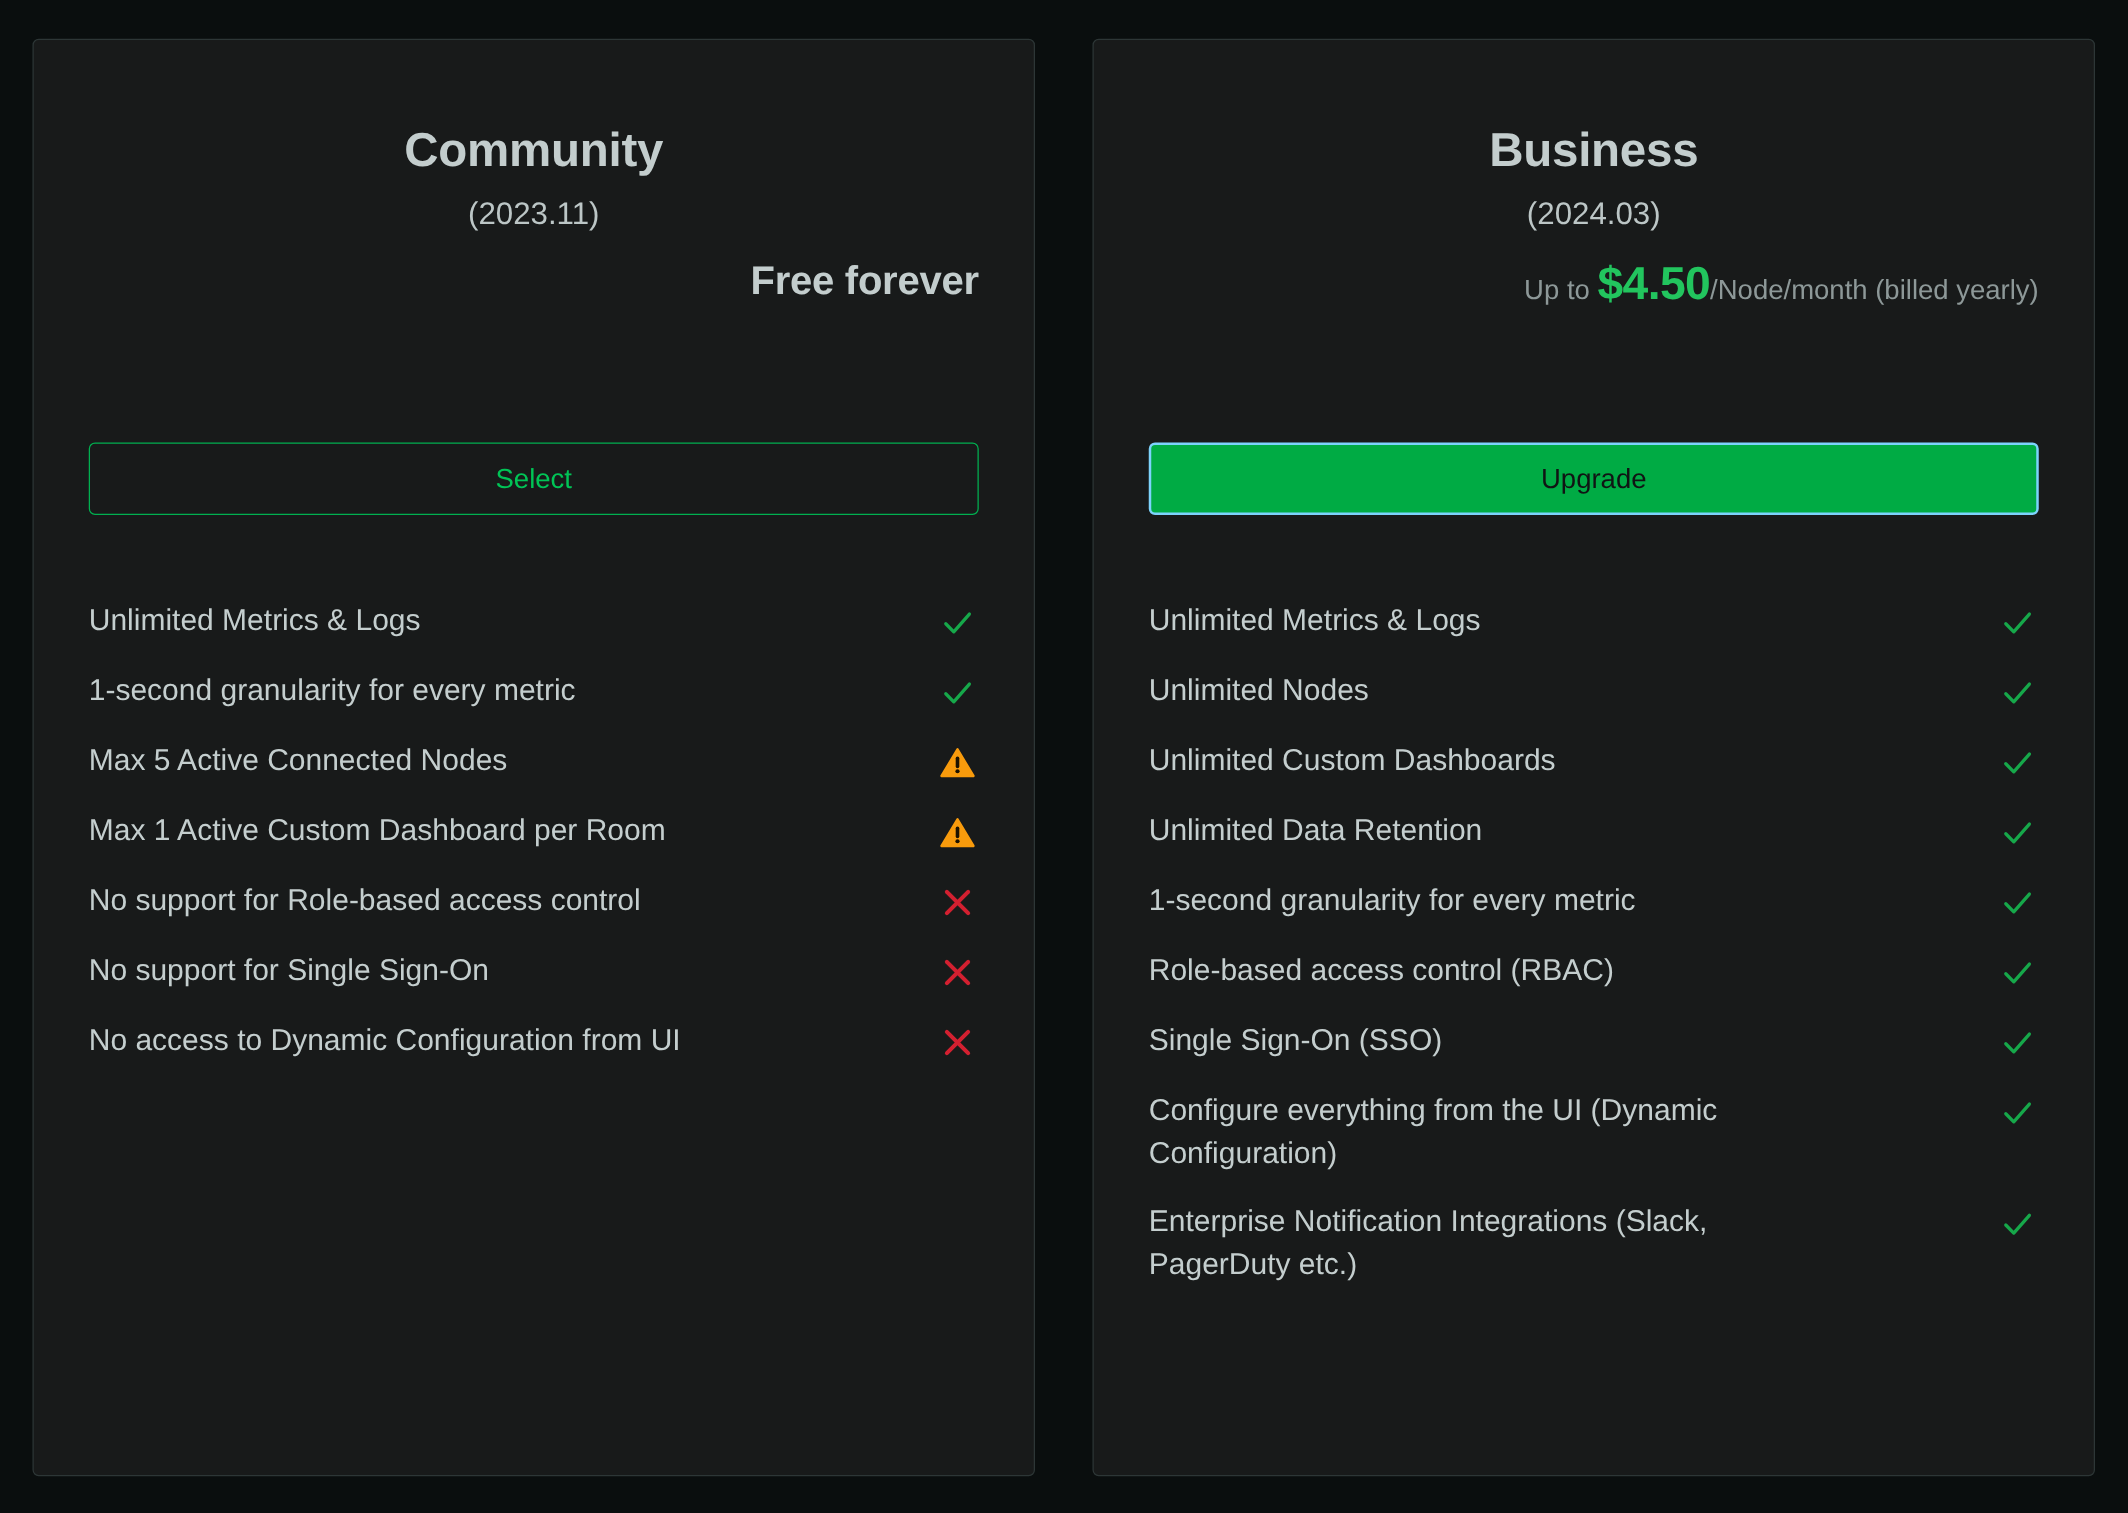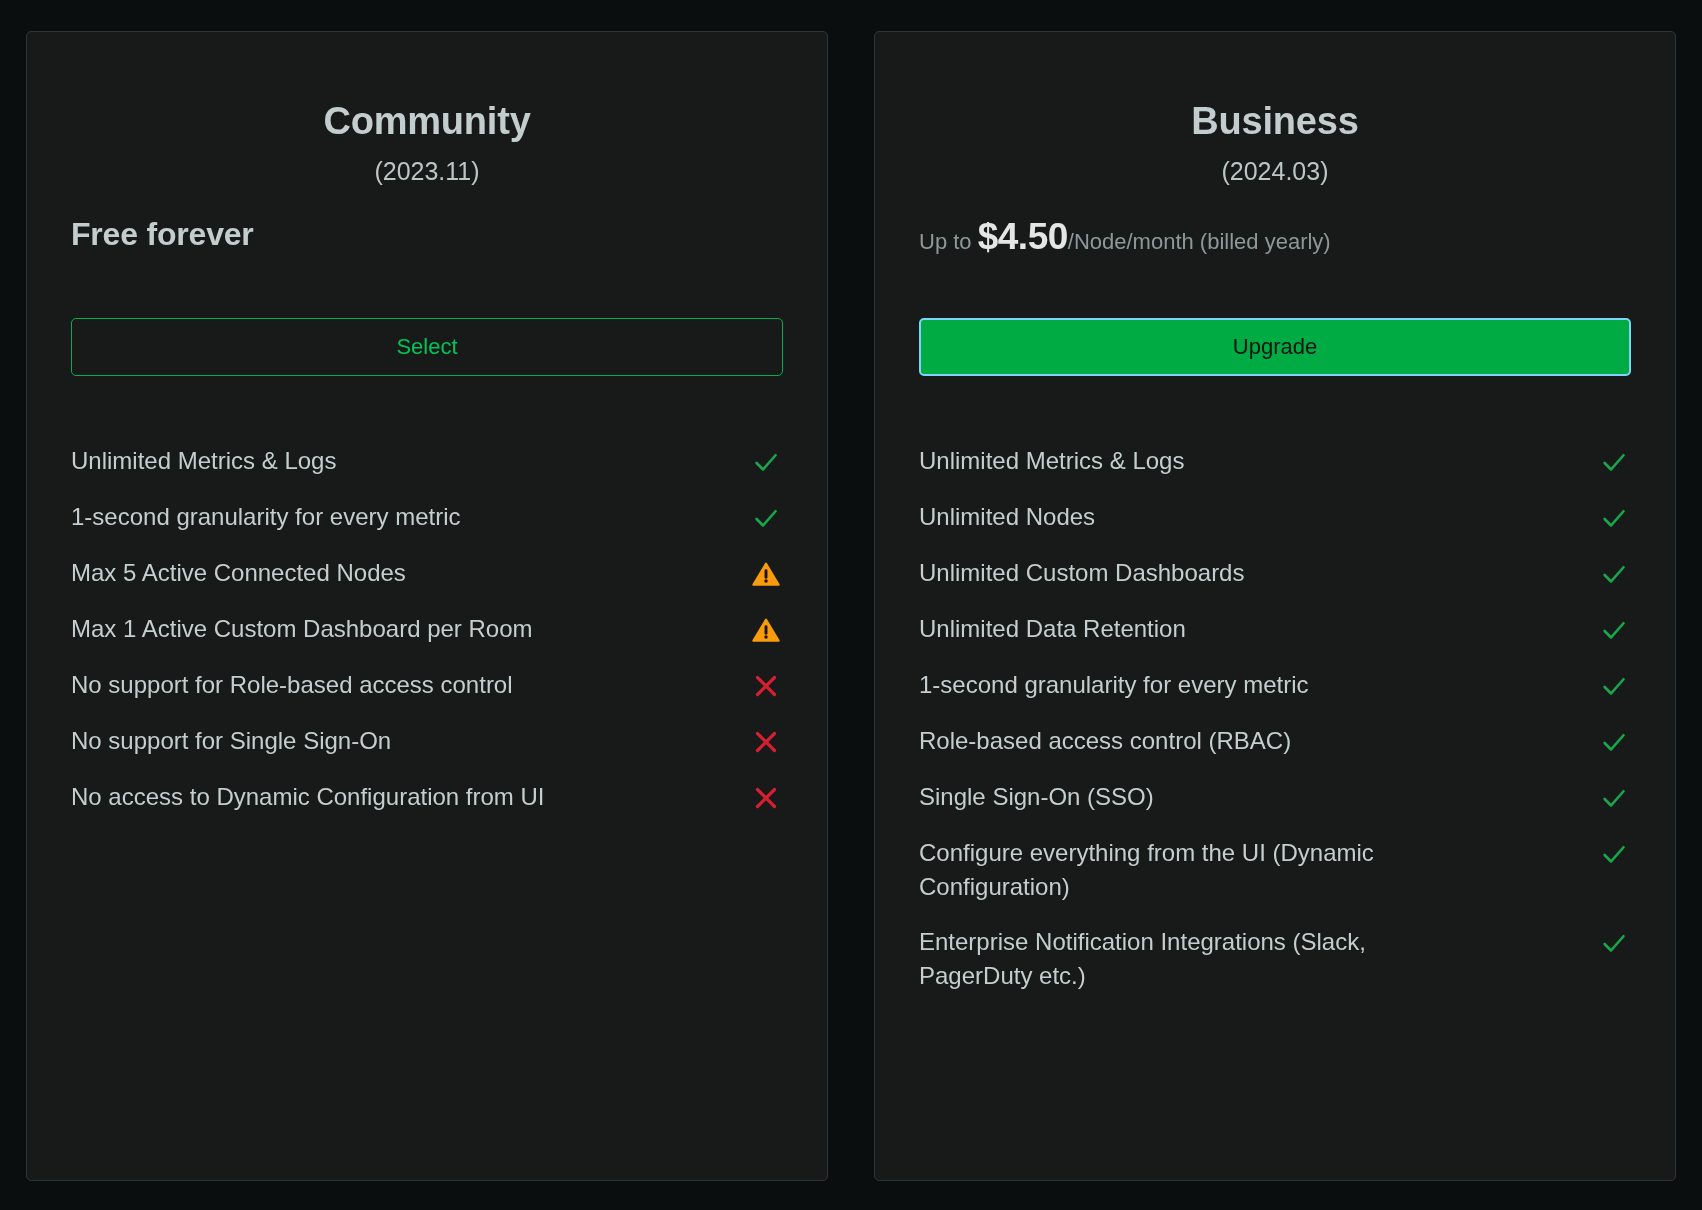--- a/index.html
+++ b/index.html
@@ -47,56 +47,56 @@
   .plan-version {
     text-align: center;
     font-size: 25px;
     font-weight: normal;
     color: #bcc6c6;
     margin-top: 12px;
     line-height: 1.2;
   }
 
   .price-row {
-    text-align: left;
-    margin-top: 30px;
+    text-align: right;
+    margin-top: 20px;
     min-height: 46px;
     white-space: nowrap;
   }
 
   .price-free {
     font-size: 32px;
     font-weight: bold;
     color: #c3cdcd;
     letter-spacing: -0.2px;
   }
 
   .price-prefix {
     font-size: 22px;
     color: #8d9898;
     vertical-align: baseline;
   }
 
   .price-amount {
     font-size: 37px;
     font-weight: bold;
-    color: #e5e5e5;
+    color: #22c55e;
     letter-spacing: -0.5px;
     vertical-align: baseline;
   }
 
   .price-suffix {
     font-size: 22px;
     color: #8d9898;
     vertical-align: baseline;
   }
 
   
   .action-zone {
-    margin-top: 56px;
+    margin-top: 102px;
     display: flex;
     justify-content: center;
   }
 
   .btn {
     width: 100%;
     height: 58px;
     border-radius: 5px;
     font-size: 22px;
     font-family: "Liberation Sans", sans-serif;

